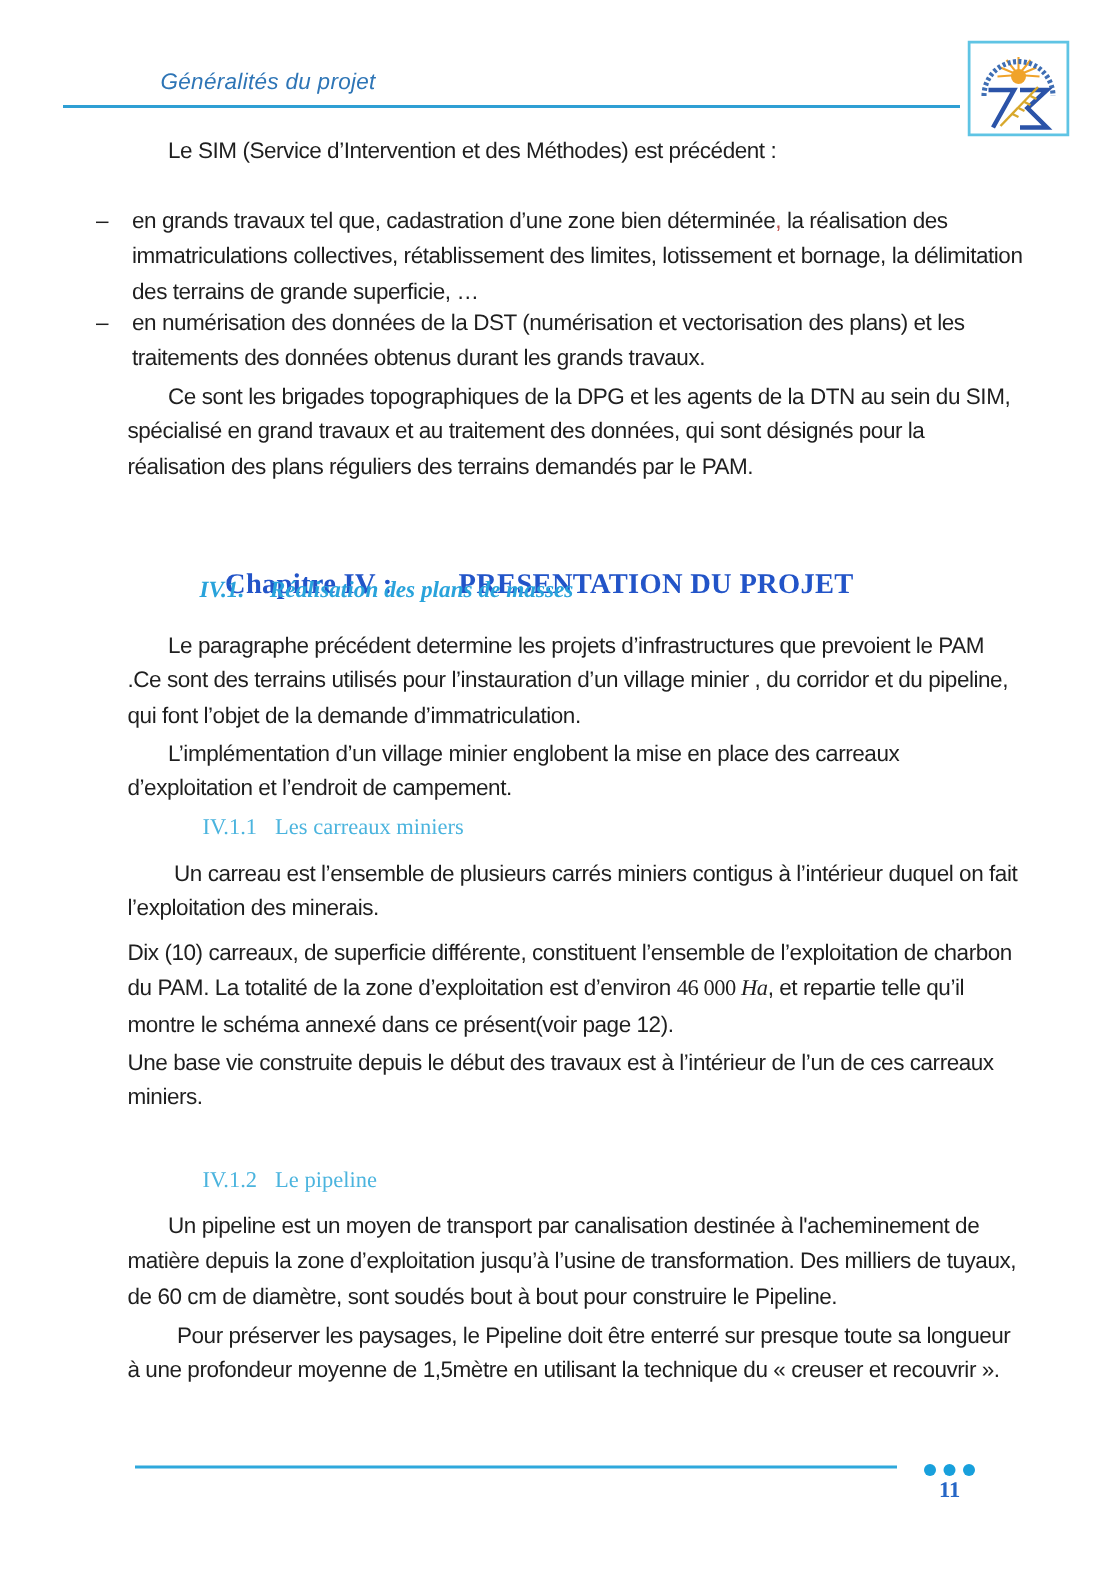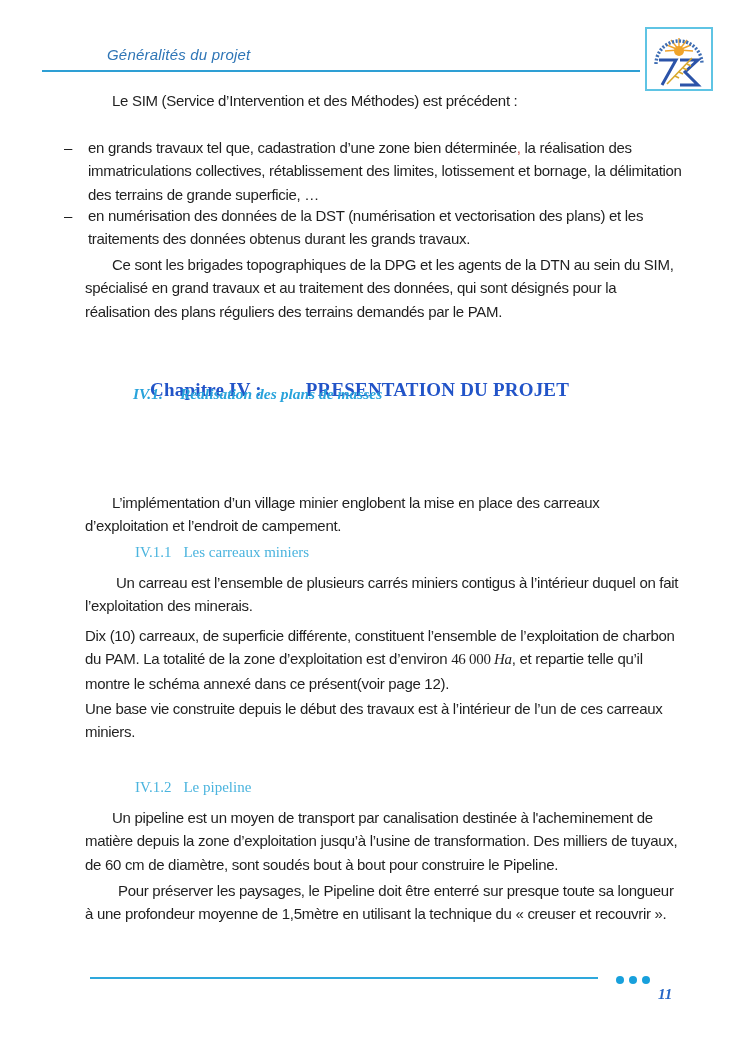--- a/index.html
+++ b/index.html
@@ -100,25 +100,23 @@
     background:#2ea8dc;
   }
   .footer-dots { left:616px; top:976px; display:flex; gap:5px; }
   .footer-dots .dot {
     width:8px; height:8px; border-radius:50%;
     background:#18a0dc;
   }
   .page-number {
     left:626px; top:986px;
     font-family:"Liberation Serif", serif;
-    font-style:italic;
     font-weight:bold;
     font-size:15px;
     color:#2566c6;
-    margin-left:32px;
   }
 </style>
 </head>
 <body>
 
 <div class="page">
 
   <div class="abs header-title">Généralités du projet</div>
   <div class="abs header-rule"></div>
 
@@ -168,20 +166,21 @@
   <p class="abs body-text indent p-brigades">Ce sont les brigades topographiques de la DPG et les agents de la DTN au sein du SIM, spécialisé en grand travaux et au traitement des données, qui sont désignés pour la réalisation des plans réguliers des terrains demandés par le PAM.</p>
 
   <div class="abs chapter">
     <span class="chapter-label">Chapitre IV :</span><span>PRESENTATION DU PROJET</span>
   </div>
 
   <div class="abs section-iv1">
     <span class="sec-num">IV.1.</span><span>Réalisation des plans de masses</span>
   </div>
 
+  <p class="abs body-text indent p-paragraphe">Le paragraphe précédent determine les projets d’infrastructures que prevoient le PAM .Ce sont des terrains utilisés pour l’instauration d’un village minier , du corridor et du pipeline, qui font  l’objet de la demande d’immatriculation.</p>
 
   <p class="abs body-text indent p-implementation">L’implémentation d’un village minier englobent la mise en place des carreaux d’exploitation  et l’endroit de campement.</p>
 
   <div class="abs subsection sub-iv11">
     <span class="sec-num">IV.1.1</span><span>Les carreaux miniers</span>
   </div>
 
   <p class="abs body-text p-carreau">Un carreau est l’ensemble de plusieurs carrés miniers contigus à l’intérieur duquel on fait l’exploitation des minerais.</p>
 
   <p class="abs body-text p-dix"><span>Dix (10) carreaux, de superficie différente, constituent l’ensemble de l’exploitation de charbon du PAM. La totalité de la zone d’exploitation est d’environ </span><span class="math-serif">46 000 </span><span class="math-italic">Ha</span><span>, et  repartie telle qu’il montre le schéma annexé dans ce présent(voir page 12).</span></p>

